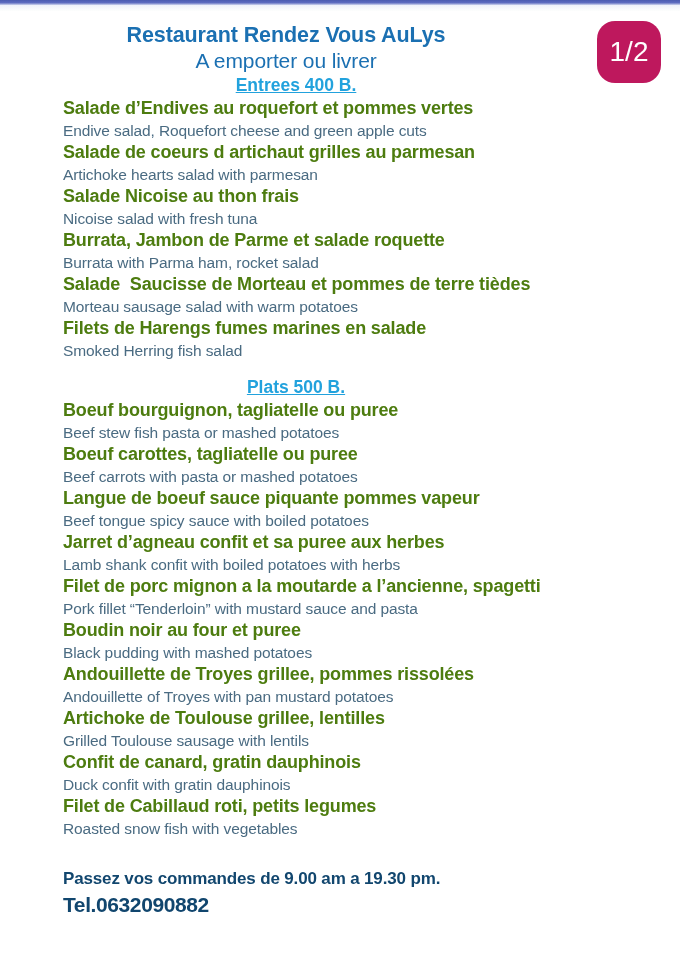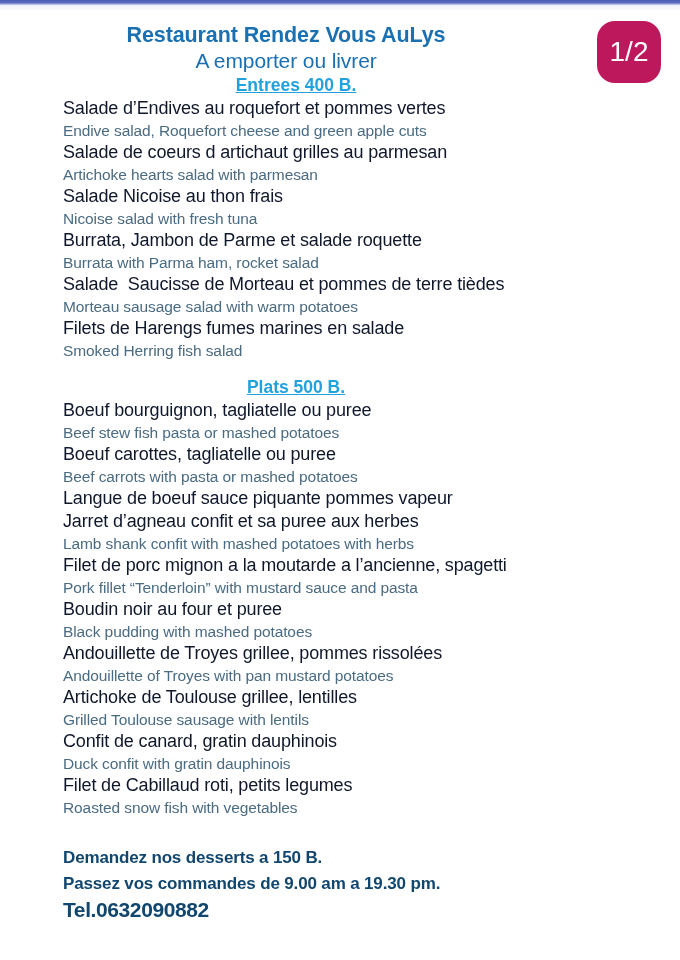--- a/index.html
+++ b/index.html
@@ -91,23 +91,23 @@
   }
 
   .items {
     padding-left: 63px;
     padding-right: 18px;
   }
   .dish {
     margin: 0;
   }
   .dish-name {
-    color: #0f172a;
+    color: #4d7c0f;
     font-size: 18px;
-    font-weight: normal;
+    font-weight: bold;
     line-height: 23px;
     letter-spacing: -0.15px;
     white-space: pre;
   }
   .dish-desc {
     color: #4a6b82;
     font-size: 15.5px;
     font-weight: normal;
     line-height: 21px;
     letter-spacing: -0.1px;
@@ -186,24 +186,25 @@
     <div class="dish">
       <div class="dish-name">Boeuf bourguignon, tagliatelle ou puree</div>
       <div class="dish-desc">Beef stew fish pasta or mashed potatoes</div>
     </div>
     <div class="dish">
       <div class="dish-name">Boeuf carottes, tagliatelle ou puree</div>
       <div class="dish-desc">Beef carrots with pasta or mashed potatoes</div>
     </div>
     <div class="dish">
       <div class="dish-name">Langue de boeuf sauce piquante pommes vapeur</div>
+      <div class="dish-desc">Beef tongue spicy sauce with boiled potatoes</div>
     </div>
     <div class="dish">
       <div class="dish-name">Jarret d’agneau confit et sa puree aux herbes</div>
-      <div class="dish-desc">Lamb shank confit with mashed potatoes with herbs</div>
+      <div class="dish-desc">Lamb shank confit with boiled potatoes with herbs</div>
     </div>
     <div class="dish">
       <div class="dish-name">Filet de porc mignon a la moutarde a l’ancienne, spagetti</div>
       <div class="dish-desc">Pork fillet “Tenderloin” with mustard sauce and pasta</div>
     </div>
     <div class="dish">
       <div class="dish-name">Boudin noir au four et puree</div>
       <div class="dish-desc">Black pudding with mashed potatoes</div>
     </div>
     <div class="dish">
@@ -218,21 +219,20 @@
       <div class="dish-name">Confit de canard, gratin dauphinois</div>
       <div class="dish-desc">Duck confit with gratin dauphinois</div>
     </div>
     <div class="dish">
       <div class="dish-name">Filet de Cabillaud roti, petits legumes</div>
       <div class="dish-desc">Roasted snow fish with vegetables</div>
     </div>
   </div>
 
   <div class="footer">
-    <div class="footer-line">Demandez nos desserts a 150 B.</div>
     <div class="footer-line"><span>Passez vos commandes de 9.00 am a 19.30 pm.</span> <span class="phone">Tel.0632090882</span></div>
   </div>
 
 </div>
 
 <div id="page-badge">
   <span>1/2</span>
 </div>
 
 </body></html>

